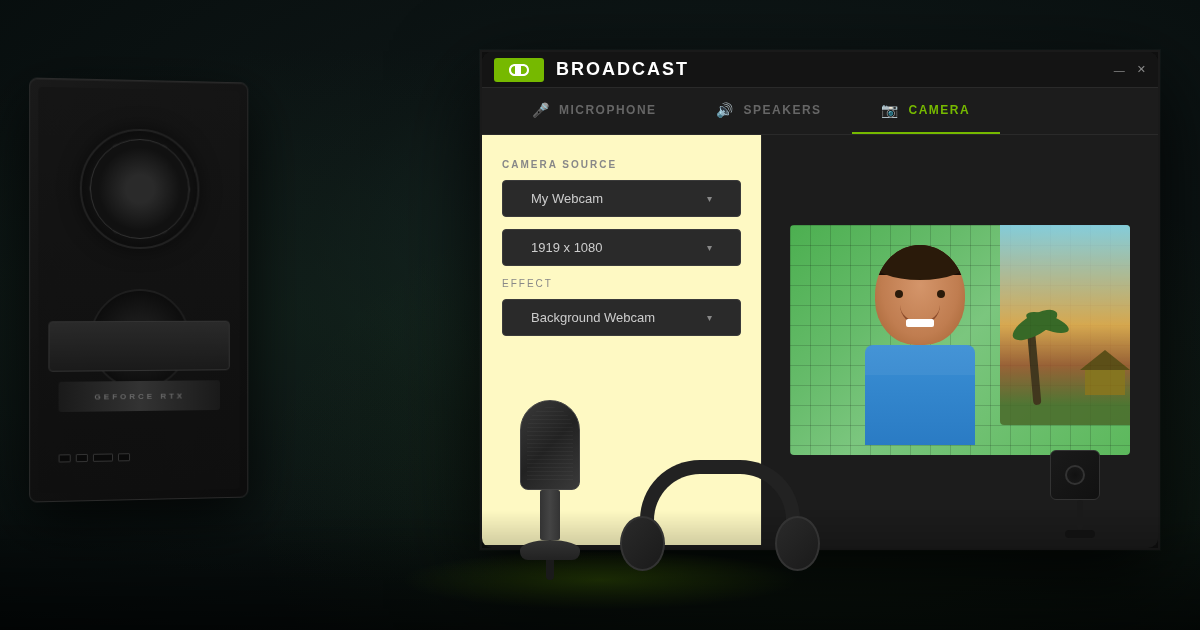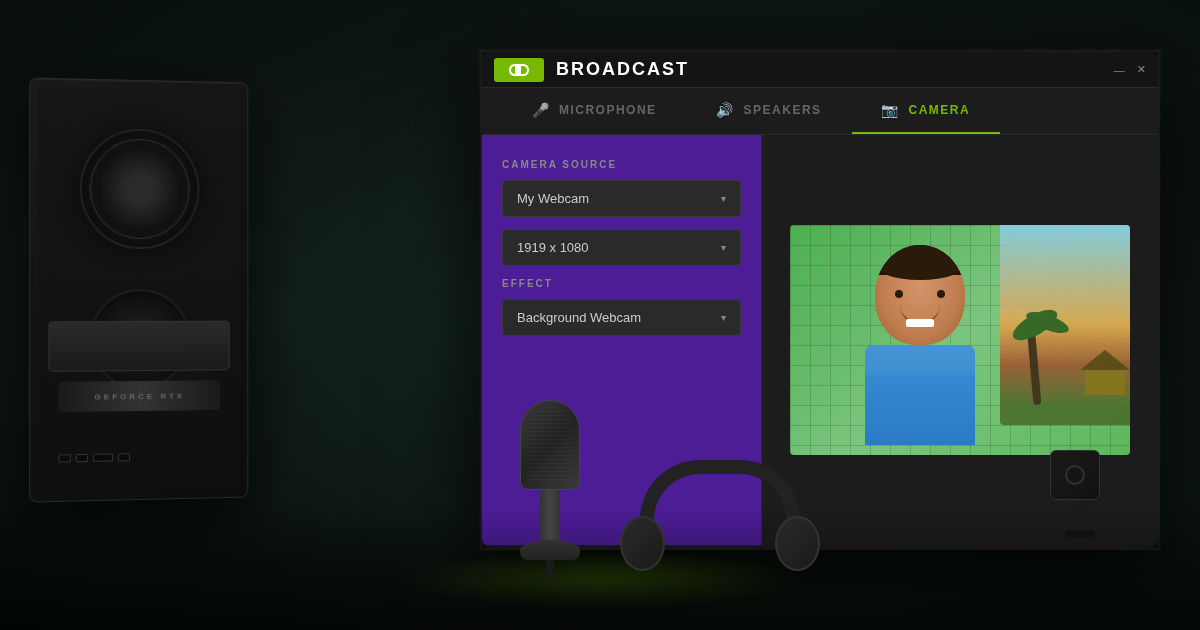--- a/index.html
+++ b/index.html
@@ -199,53 +199,53 @@
     
     .main-content {
       display: flex;
       height: calc(100% - 36px - 50px);
     }
 
     
     .left-panel {
       width: 280px;
       padding: 24px 20px;
-      background: #4c1d95;
+      background: #fef9c3;
       border-right: 1px solid #2a2a2a;
       flex-shrink: 0;
     }
     .section-label {
       font-size: 10px;
       font-weight: bold;
       color: #888;
       letter-spacing: 2px;
       margin-bottom: 10px;
       text-transform: uppercase;
     }
     .dropdown {
       width: 100%;
       background: #2a2a2a;
       border: 1px solid #3a3a3a;
       border-radius: 4px;
-      padding: 10px 14px;
+      padding: 10px 28px;
       color: #ccc;
       font-size: 13px;
       display: flex;
       align-items: center;
       justify-content: space-between;
       margin-bottom: 12px;
       cursor: pointer;
     }
     .dropdown-arrow {
       color: #888;
       font-size: 10px;
     }
     .effect-label {
       font-size: 10px;
-      font-weight: bold;
+      font-weight: normal;
       color: #888;
       letter-spacing: 2px;
       margin-bottom: 10px;
       margin-top: 8px;
       text-transform: uppercase;
     }
 
     
     .right-panel {
       flex: 1;

